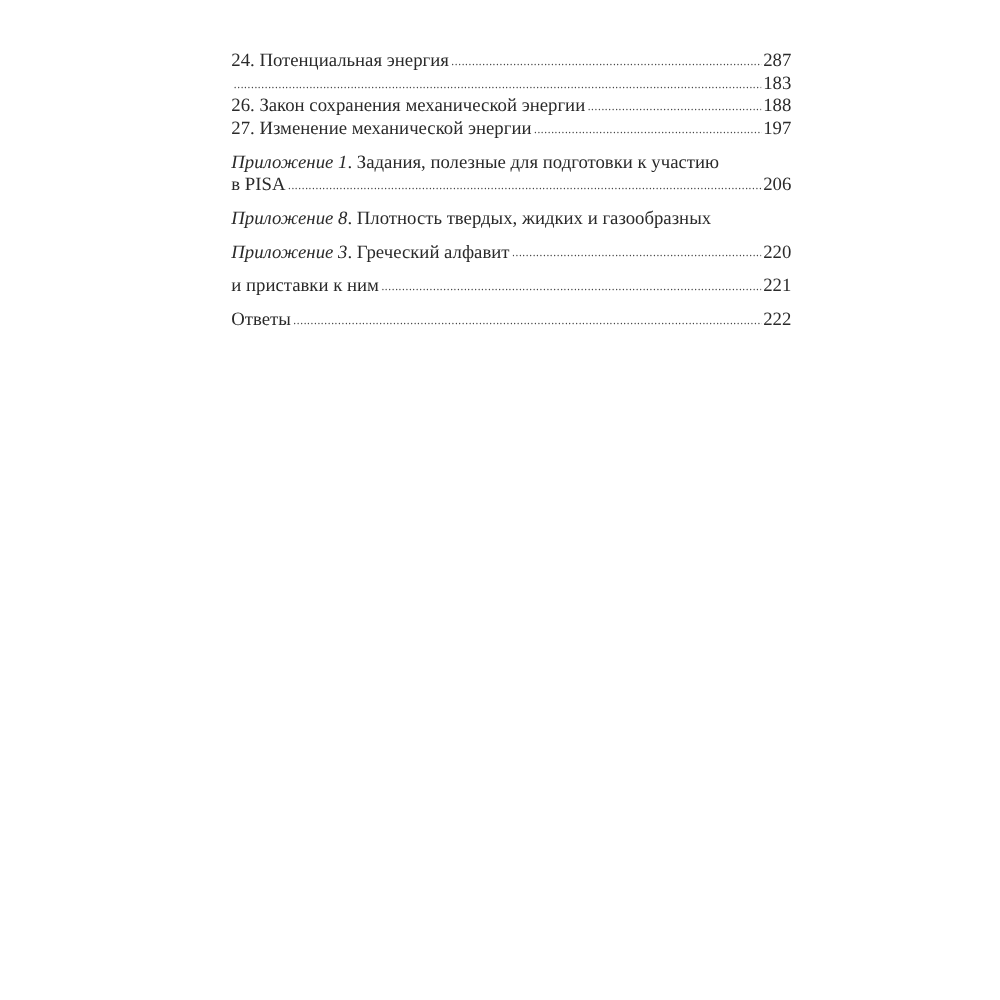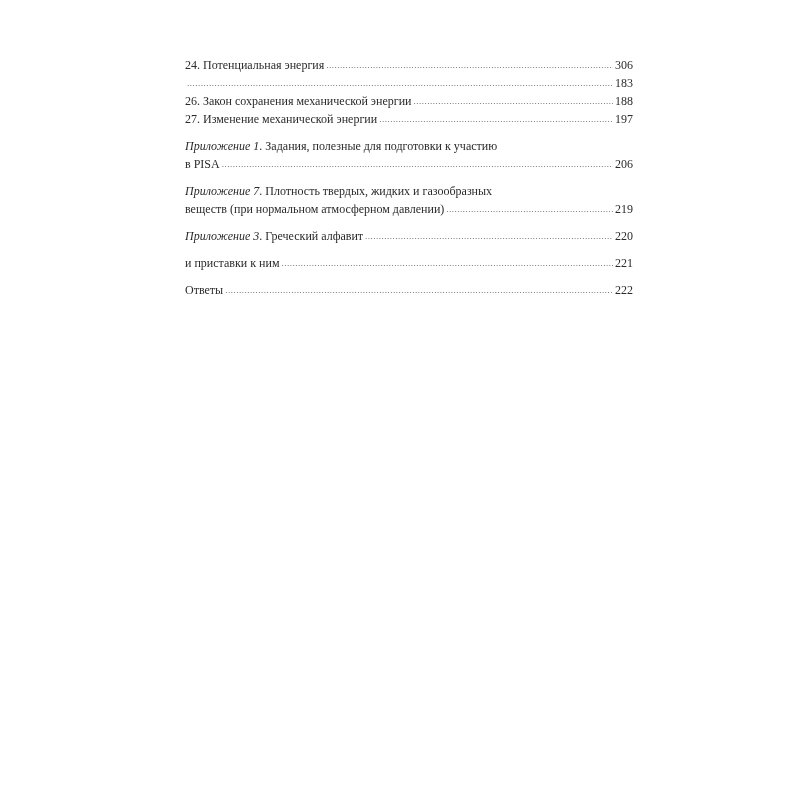--- a/index.html
+++ b/index.html
@@ -1,35 +1,35 @@
 <!DOCTYPE html>
 <html><head>
 <meta charset="utf-8">
 <style>
   html, body { margin:0; padding:0; background:#ffffff; }
   body { width:800px; height:800px; position:relative; overflow:hidden;
          font-family:"Liberation Serif", "DejaVu Serif", serif; color:#2a2a2a; }
-  .toc { position:absolute; left:185px; top:56px; width:448px; font-size:12px; }
+  .toc { position:absolute; left:185px; top:40px; width:448px; font-size:15px; }
   .line { display:flex; align-items:baseline; height:18px; line-height:18px; white-space:nowrap; }
   .line .t { flex:0 0 auto; }
   .line .dots { flex:1 1 auto; overflow:hidden; margin:0 2px; position:relative; top:-1px; }
   .line .dots::before { content:"................................................................................................................................................................................................................................"; font-size:9px; letter-spacing:0.5px; color:#444; }
   .line .p { flex:0 0 auto; }
   .plain { height:18px; line-height:18px; white-space:nowrap; }
   .gap { height:9px; }
   em { font-style:italic; }
 </style>
 </head>
 <body>
 
 <div class="toc">
   <div class="line">
     <span class="t">24. Потенциальная энергия</span>
     <span class="dots"></span>
-    <span class="p">306</span>
+    <span class="p">287</span>
   </div>
   <div class="line">
     <span class="dots"></span>
     <span class="p">183</span>
   </div>
   <div class="line">
     <span class="t">26. Закон сохранения механической энергии</span>
     <span class="dots"></span>
     <span class="p">188</span>
   </div>
@@ -44,26 +44,21 @@
     <div class="plain"><em>Приложение 1</em><span>. Задания, полезные для подготовки к участию</span></div>
     <div class="line">
       <span class="t">в PISA</span>
       <span class="dots"></span>
       <span class="p">206</span>
     </div>
   </div>
 
   <div class="gap"></div>
   <div>
-    <div class="plain"><em>Приложение 7</em><span>. Плотность твердых, жидких и газообразных</span></div>
-    <div class="line">
-      <span class="t">веществ (при нормальном атмосферном давлении)</span>
-      <span class="dots"></span>
-      <span class="p">219</span>
-    </div>
+    <div class="plain"><em>Приложение 8</em><span>. Плотность твердых, жидких и газообразных</span></div>
   </div>
 
   <div class="gap"></div>
   <div class="line">
     <span class="t"><em>Приложение 3</em><span>. Греческий алфавит</span></span>
     <span class="dots"></span>
     <span class="p">220</span>
   </div>
 
   <div class="gap"></div>

